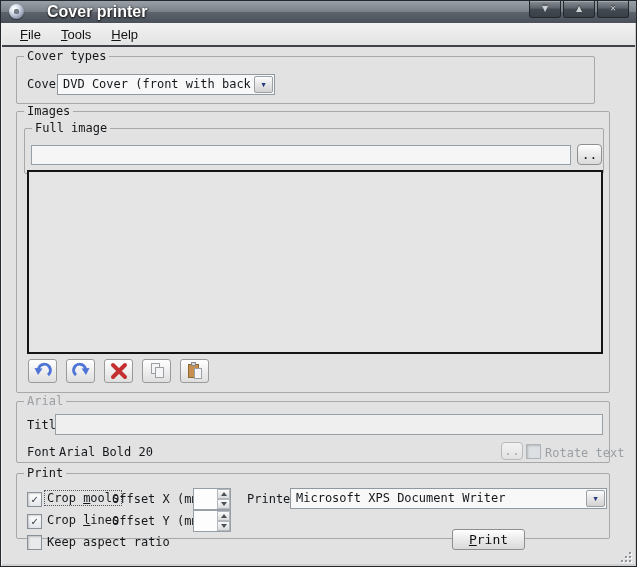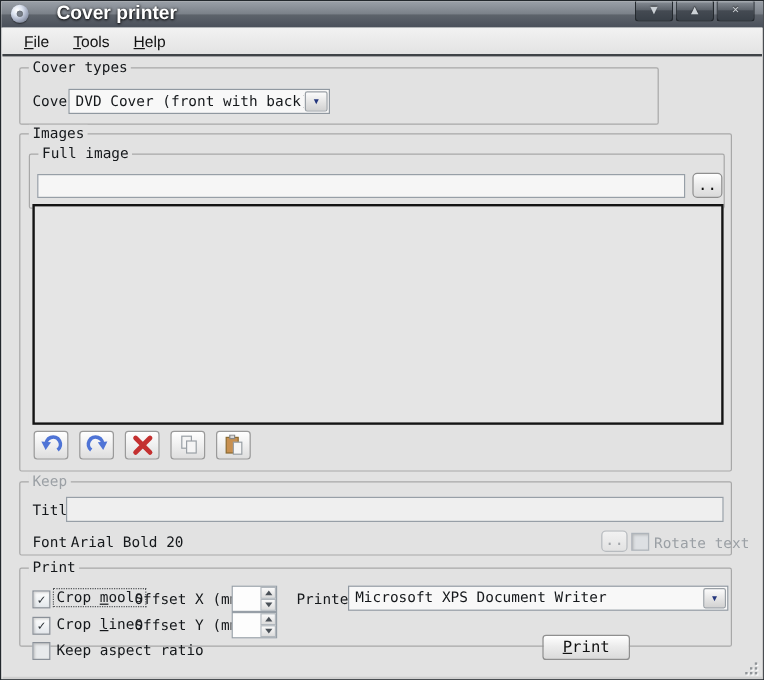--- a/index.html
+++ b/index.html
@@ -84,21 +84,21 @@
       <div class="wbtn"><span>✕</span></div>
     </div>
   </div>
 
   <div class="menubar">
     <span class="mi"><span></span><u>F</u><span>ile</span></span>
     <span class="mi"><span></span><u>T</u><span>ools</span></span>
     <span class="mi"><span></span><u>H</u><span>elp</span></span>
   </div>
 
-  <div class="group" style="left:15px;top:55px;width:533px;height:48px;">
+  <div class="group" style="left:15px;top:55px;width:579px;height:48px;">
     <span class="glabel">Cover types</span>
     <span class="lbl" style="left:10px;top:20px;">Cover</span>
     <div class="combo" style="left:40px;top:17px;width:218px;height:21px;">
       <span class="cfield">DVD Cover (front with back)</span>
       <span class="cbtn">
           <span>▼</span>
         </span>
     </div>
   </div>
 
@@ -141,21 +141,21 @@
         <svg width="20" height="18" viewBox="0 0 20 18">
           <rect x="3.5" y="2.5" width="10" height="13" fill="#c89050" stroke="#8a6a30"></rect>
           <rect x="6.5" y="0.5" width="4" height="3" fill="#d8d8d8" stroke="#888888"></rect>
           <rect x="9.5" y="6.5" width="7" height="10" fill="#f5f5f5" stroke="#9aa0a6"></rect>
         </svg>
       </div>
     </div>
   </div>
 
   <div class="group" style="left:15px;top:400px;width:594px;height:62px;">
-    <span class="glabel dis">Keep</span>
+    <span class="glabel dis">Arial</span>
     <span class="lbl" style="left:10px;top:16px;">Title</span>
     <input class="tinput" style="left: 38px; top: 12px; width: 548px; height: 21px; background: rgb(239, 239, 239);" value="">
     <span class="lbl" style="left:10px;top:43px;">Font</span>
     <span class="lbl" style="left:42px;top:43px;">Arial Bold 20</span>
     <div class="btn dis" style="left:484px;top:40px;width:22px;height:18px;line-height:16px;border-radius:4px;">..</div>
     <div class="cb off disabled" style="left:509px;top:42px;"><span></span></div>
     <span class="lbl dis" style="left:528px;top:44px;">Rotate text</span>
   </div>
 
   <div class="group" style="left:15px;top:472px;width:594px;height:66px;">

